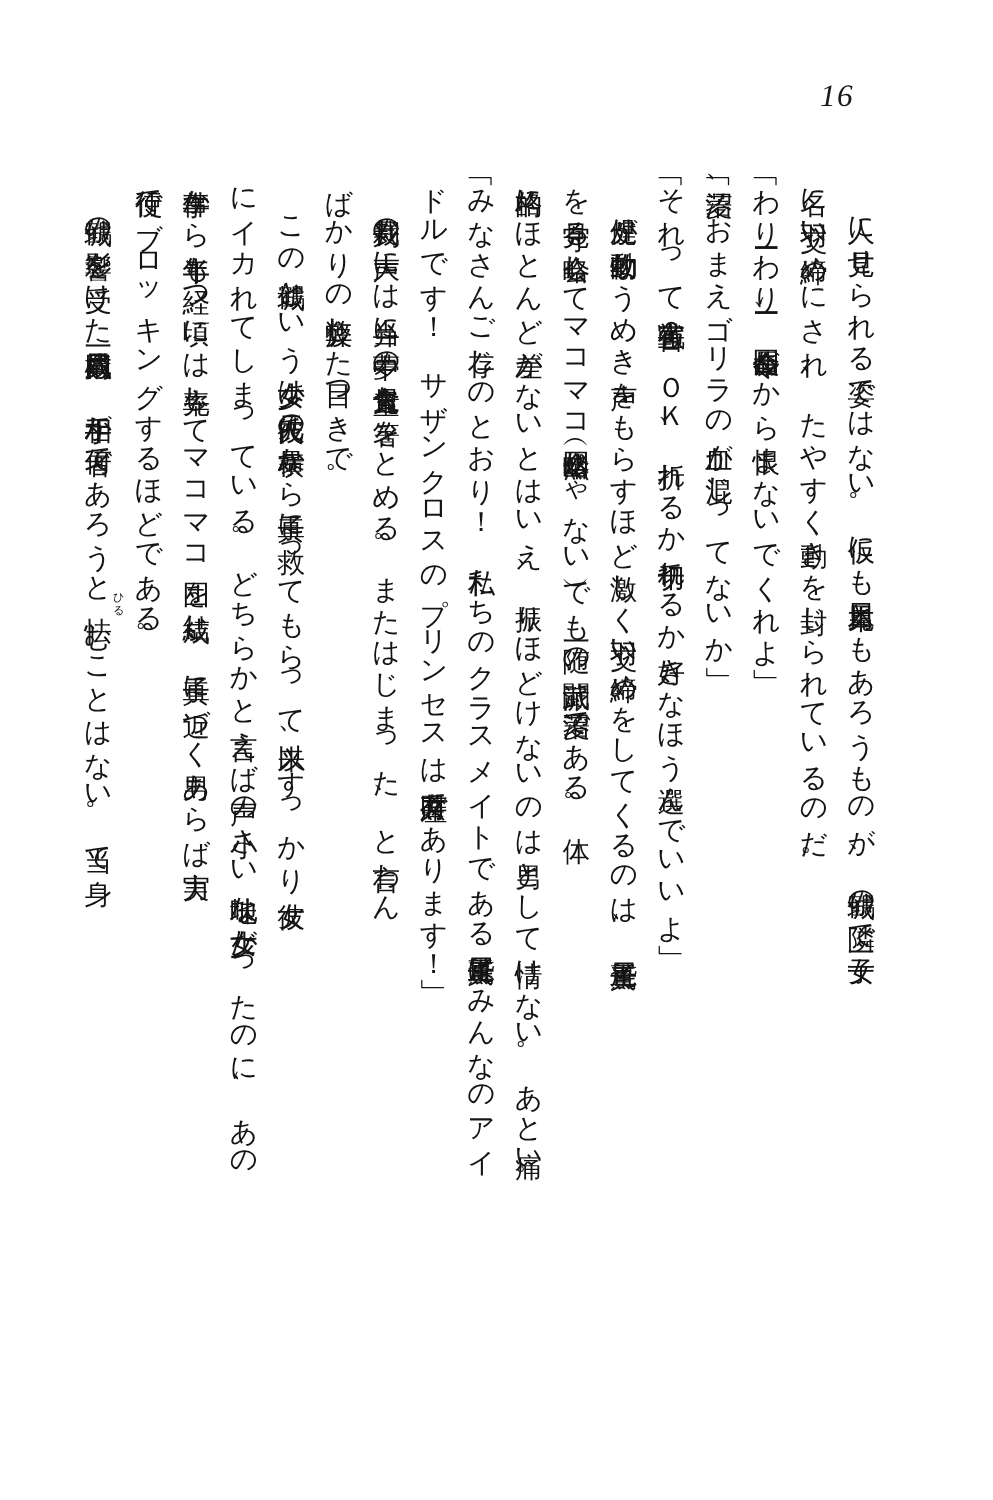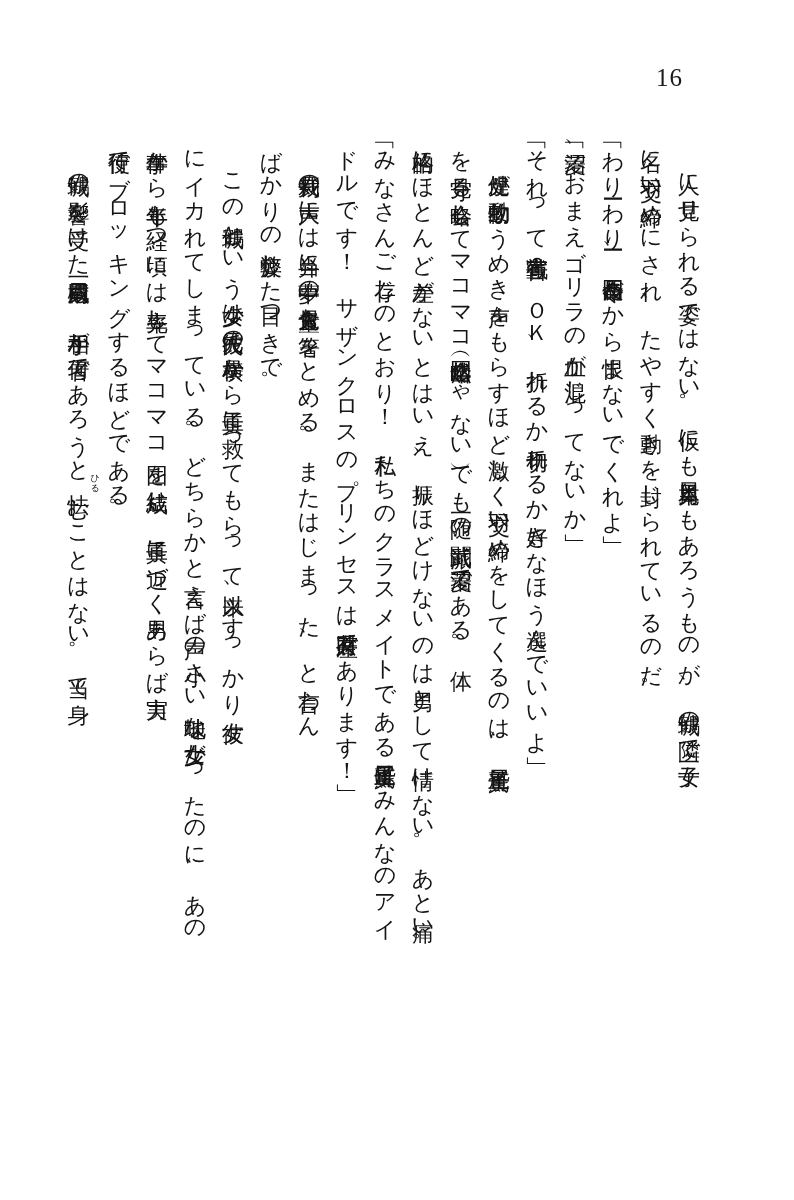--- a/index.html
+++ b/index.html
@@ -12,20 +12,21 @@
     background: #ffffff;
     position: relative;
     overflow: hidden;
     font-family: "Liberation Serif", "DejaVu Serif", serif;
   }
   .page-number {
     position: absolute;
     top: 64px;
     left: 656px;
     font-size: 25px;
+    font-style: italic;
     color: #1a1a1a;
     letter-spacing: 1px;
   }
   .text-body {
     position: absolute;
     top: 135px;
     right: 86px;
     height: 900px;
     writing-mode: vertical-rl;
     -webkit-writing-mode: vertical-rl;

